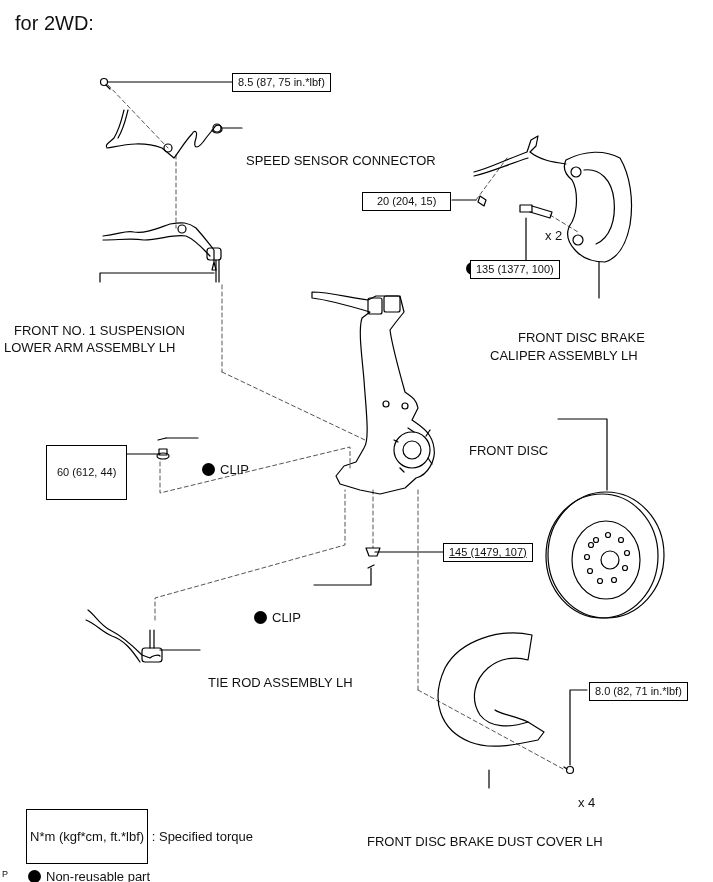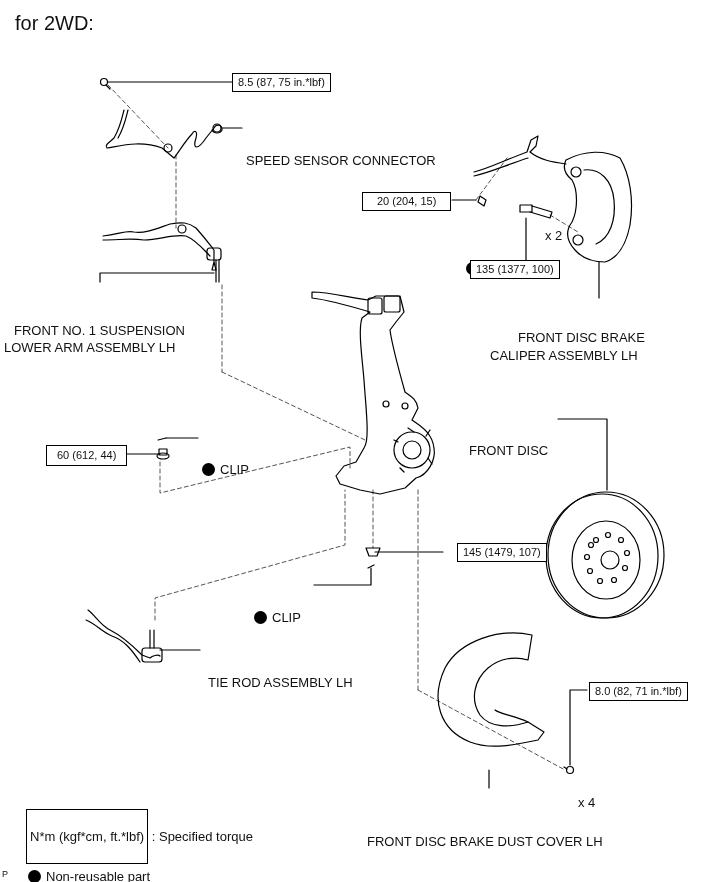--- a/index.html
+++ b/index.html
@@ -167,23 +167,23 @@
 <div class="box" style="left:458px; top:260px;margin-left:12px;">135 (1377, 100)</div>
 <div class="lbl" style="left:518px; top:298px;">FRONT DISC BRAKE</div>
 <div class="lbl" style="left:490px; top:316px;">CALIPER ASSEMBLY LH</div>
 
 <div class="lbl" style="left:14px; top:291px;">FRONT NO. 1 SUSPENSION</div>
 <div class="lbl" style="left:4px; top:308px;">LOWER ARM ASSEMBLY LH</div>
 
 <div class="lbl" style="left:469px; top:411px;">FRONT DISC</div>
 
 <div class="lbl" style="left:202px; top:430px;"><span class="dot"></span><span>CLIP</span></div>
-<div class="box" style="left:46px; top:445px; padding:3px 10px;">60 (612, 44)</div>
+<div class="box" style="left:46px; top:445px; padding:20px 10px;">60 (612, 44)</div>
 
-<div class="box" style="left:457px; top:543px;">145 (1479, 107)</div>
+<div class="box" style="left:443px; top:543px;text-decoration:underline;">145 (1479, 107)</div>
 <div class="lbl" style="left:254px; top:578px;"><span class="dot"></span><span>CLIP</span></div>
 
 <div class="lbl" style="left:208px; top:643px;">TIE ROD ASSEMBLY LH</div>
 
 <div class="box" style="left:589px; top:682px;">8.0 (82, 71 in.*lbf)</div>
 <div class="lbl" style="left:578px; top:763px;">x 4</div>
 <div class="lbl" style="left:367px; top:802px;text-align:center;">FRONT DISC BRAKE DUST COVER LH</div>
 
 <div class="lbl" style="left:26px; top:797px;">
   <span style="border:1.3px solid #000; padding:19px 3px;">N*m (kgf*cm, ft.*lbf)</span>

